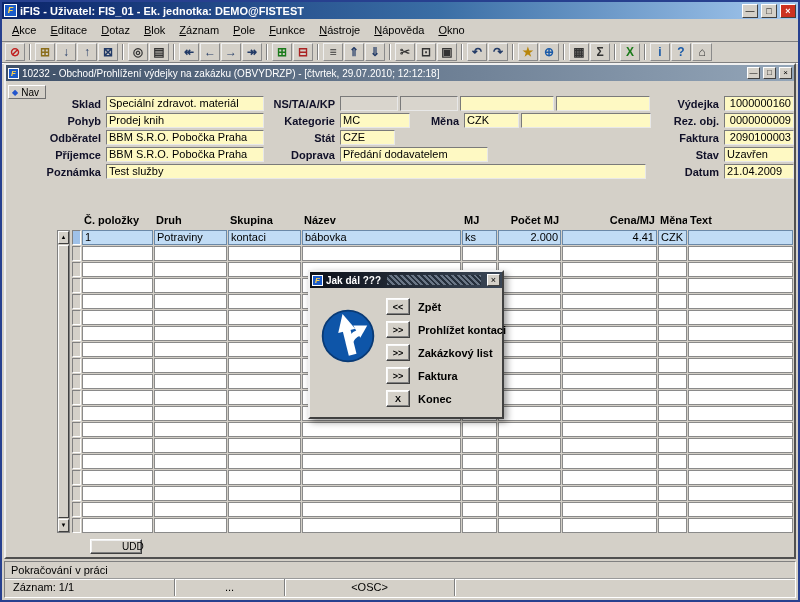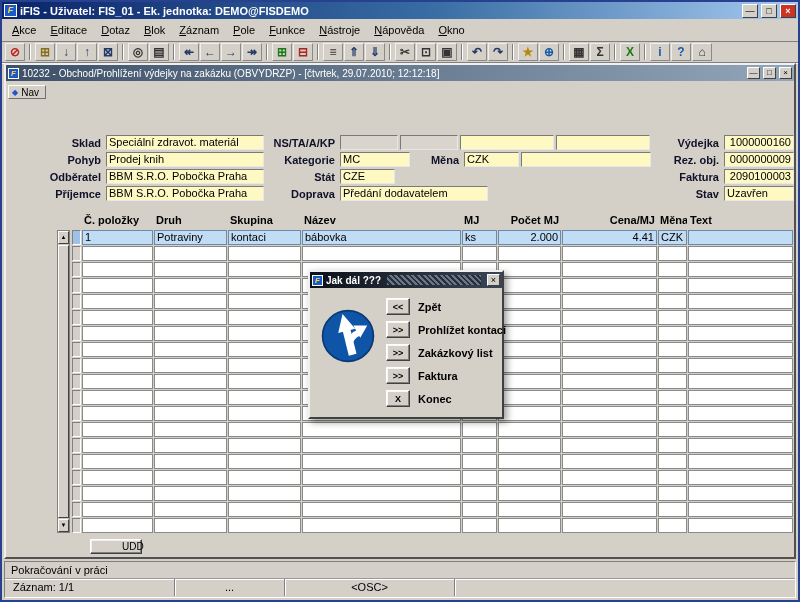--- a/index.html
+++ b/index.html
@@ -29,21 +29,21 @@
   .inner-titlebar { height:16px; background:linear-gradient(90deg,#3e5068,#93a5b8); color:#fff; display:flex; align-items:center; gap:3px; padding:0 2px; font-size:10px; }
   .inner-titlebar .mini-icon { width:11px; height:11px; font-size:8px; line-height:9px; }
   .inner-titlebar .ititle { flex:1; white-space:nowrap; overflow:hidden; }
   .iwbtn { width:13px; height:12px; background:#d4d0c8; border:1px solid; border-color:#ffffff #404040 #404040 #ffffff; color:#000; font-size:8px; line-height:10px; text-align:center; flex:0 0 auto; }
 
   
   .nav-tab { position:absolute; left:2px; top:20px; height:14px; padding:0 6px 0 3px; background:#d4d0c8; border:1px solid; border-color:#ffffff #707070 #707070 #ffffff; display:flex; align-items:center; gap:3px; font-size:10px; }
   .nav-diamond { color:#2255cc; font-size:8px; }
 
   
-  .form-area { position:absolute; left:2px; top:30px; width:786px;margin-top:39px; }
+  .form-area { position:absolute; left:2px; top:30px; width:786px; }
   .frow { height:17px; display:flex; align-items:center; gap:2px; }
   .flabel { font-weight:bold; text-align:right; padding-right:3px; white-space:nowrap; overflow:visible; color:#101028; flex:0 0 auto; }
   .ffield { height:15px; background:#fef9c3; border:1px solid; border-color:#7a7a7a #e8e8e8 #e8e8e8 #7a7a7a; padding:0 2px; line-height:13px; white-space:nowrap; overflow:hidden; flex:0 0 auto; }
   .ffield.disabled { background:#d9d5cd; }
   .ffield.num { text-align:right; }
   .w96{width:96px}.w158{width:158px}.wm{width:72px}.w58{width:58px}.w94{width:94px}
   .w70{width:70px}.w50{width:50px}.w55{width:55px}.w130{width:130px}.w148{width:148px}
   .w540{width:540px}.w22{width:22px}
   .wr{width:60px;margin-left:auto}
 
@@ -91,21 +91,21 @@
   .dlg-btn-ic { width:24px; height:17px; flex:0 0 auto; background:#d4d0c8; border:1px solid; border-color:#ffffff #404040 #404040 #ffffff; box-shadow:inset -1px -1px 0 #808080, inset 1px 1px 0 #f8f8f8; font-size:9px; font-weight:bold; display:flex; align-items:center; justify-content:center; }
   .dlg-btn-label { font-weight:bold; white-space:nowrap; }
 </style>
 </head>
 <body>
 
 <div class="app">
 
   <div class="titlebar">
     <span class="mini-icon">F</span>
-    <span class="title">iFIS - Uživatel: FIS_01 - Ek. jednotka: DEMO@FISDEMO</span>
+    <span class="title">iFIS - Uživatel: FIS_01 - Ek. jednotka: DEMO@FISTEST</span>
     <span class="wbtn">—</span>
     <span class="wbtn">□</span>
     <span class="wbtn close">×</span>
   </div>
 
   <div class="menubar">
       <span class="menu-item">Akce</span>
       <span class="menu-item">Editace</span>
       <span class="menu-item">Dotaz</span>
       <span class="menu-item">Blok</span>
@@ -205,20 +205,26 @@
         <span class="flabel wr">Faktura</span>
         <span class="ffield w70 num">2090100003</span>
       </div>
       <div class="frow">
         <span class="flabel w96">Příjemce</span>
         <span class="ffield w158">BBM S.R.O. Pobočka Praha</span>
         <span class="flabel wm">Doprava</span>
         <span class="ffield w148">Předání dodavatelem</span>
         <span class="flabel wr">Stav</span>
         <span class="ffield w70">Uzavřen</span>
+      </div>
+      <div class="frow">
+        <span class="flabel w96">Poznámka</span>
+        <span class="ffield w540">Test služby</span>
+        <span class="flabel wr">Datum</span>
+        <span class="ffield w70">21.04.2009</span>
       </div>
     </div>
 
     <div class="table-header">
         <div class="th sp"></div>
         <div class="th c0">Č. položky</div>
         <div class="th c1">Druh</div>
         <div class="th c2">Skupina</div>
         <div class="th c3">Název</div>
         <div class="th c4">MJ</div>

